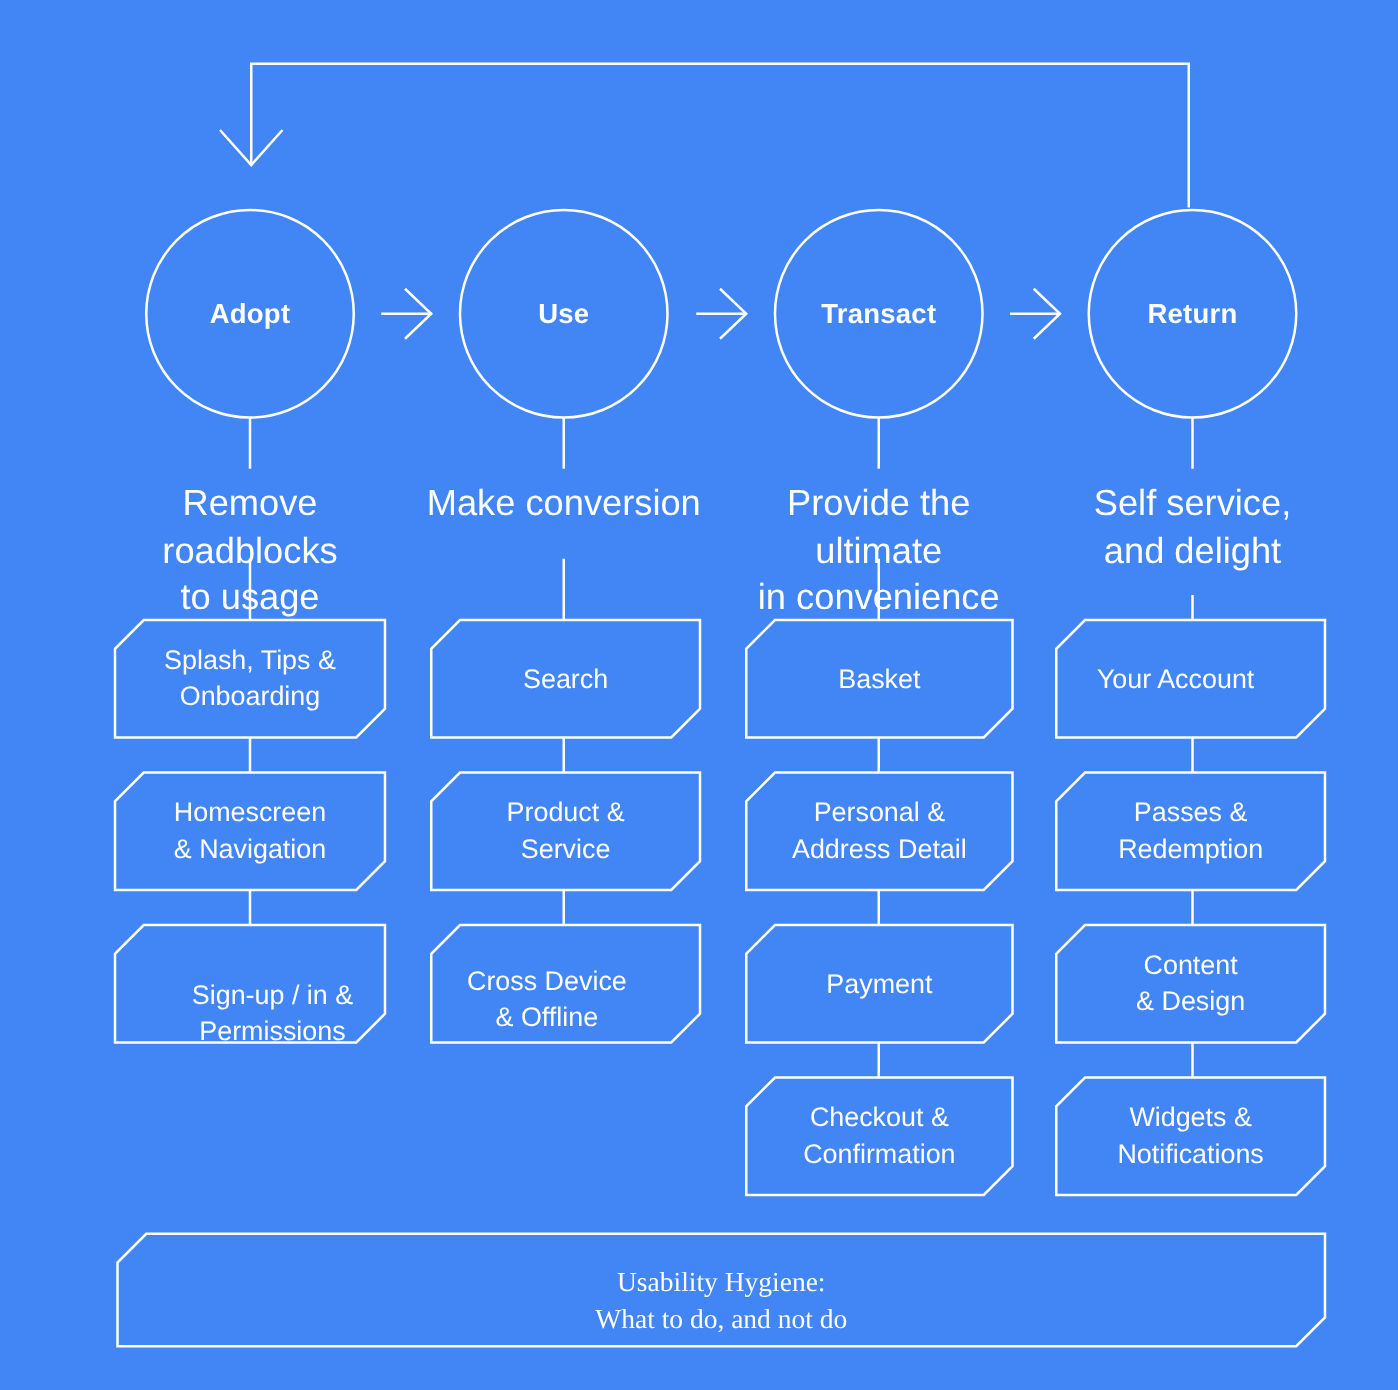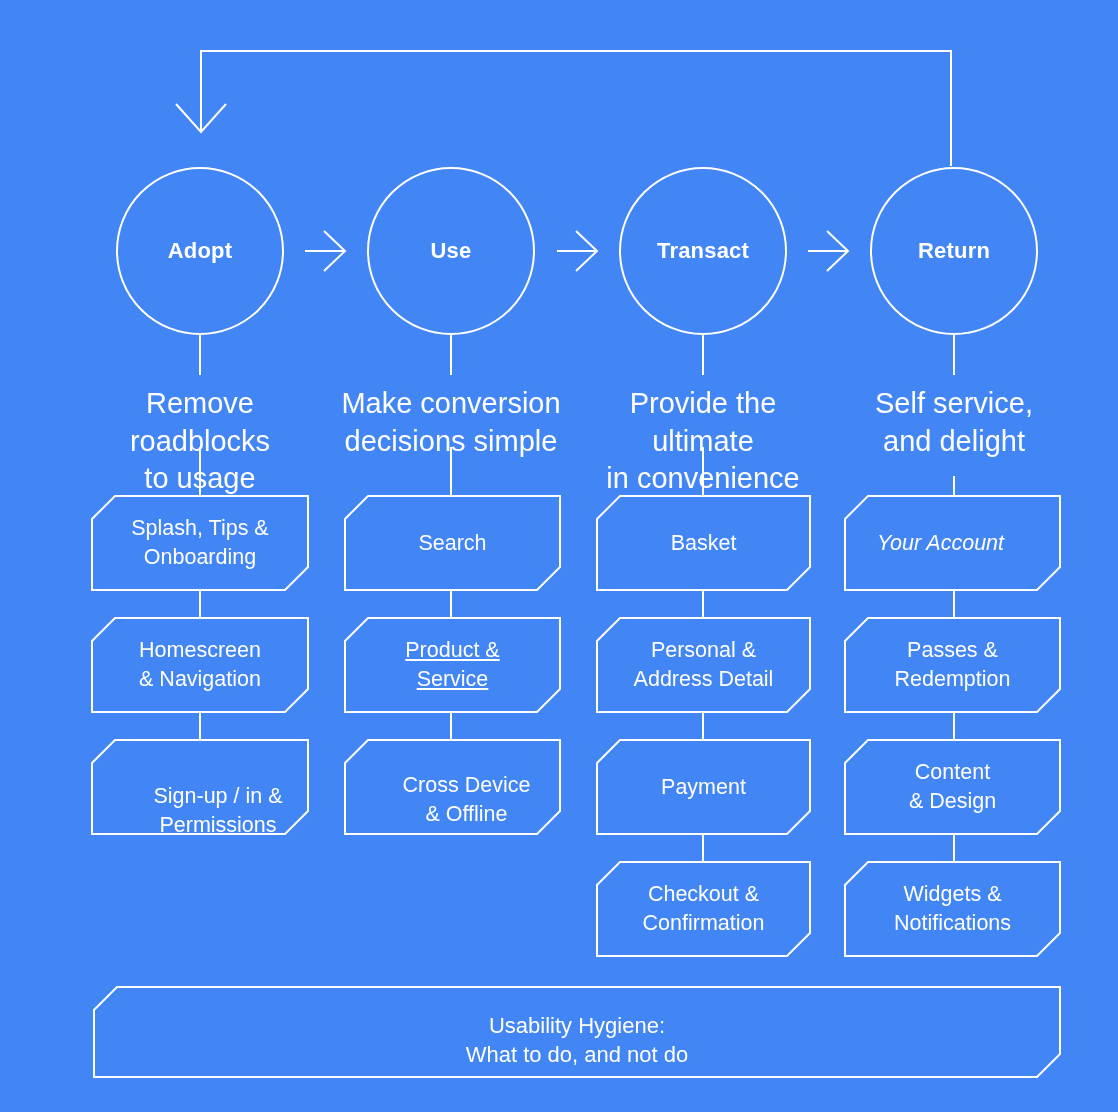--- a/index.html
+++ b/index.html
@@ -156,21 +156,20 @@
   <div class="txt stage-label" style="left:351px; top:238px; width:200px;">Use</div>
   <div class="txt stage-label" style="left:603px; top:238px; width:200px;">Transact</div>
   <div class="txt stage-label" style="left:854px; top:238px; width:200px;">Return</div>
 
   <div class="txt stage-sub" style="left:75px; top:385px; width:250px;">
     <div>Remove roadblocks</div>
     <div>to usage</div>
   </div>
   <div class="txt stage-sub" style="left:326px; top:385px; width:250px;">
     <div>Make conversion</div>
-    <div>decisions simple</div>
   </div>
   <div class="txt stage-sub" style="left:578px; top:385px; width:250px;">
     <div>Provide the ultimate</div>
     <div>in convenience</div>
   </div>
   <div class="txt stage-sub" style="left:829px; top:385px; width:250px;">
     <div>Self service,</div>
     <div>and delight</div>
   </div>
 
@@ -199,29 +198,29 @@
       </div>
   </div>
 
   <div class="txt box-label" style="left:345px; top:496px; width:215px; height:94px;border-radius:28px;">
     <div class="center-wrap">
         <div>
       <div>Search</div>
     </div>
       </div>
   </div>
-  <div class="txt box-label" style="left:345px; top:618px; width:215px; height:94px;text-decoration:underline;">
+  <div class="txt box-label" style="left:345px; top:618px; width:215px; height:94px;">
     <div class="center-wrap">
         <div>
       <div>Product &amp;</div>
       <div>Service</div>
     </div>
       </div>
   </div>
-  <div class="txt box-label" style="left:359px; top:740px; width:215px; height:120px;">
+  <div class="txt box-label" style="left:330px; top:740px; width:215px; height:120px;">
     <div class="center-wrap">
         <div>
       <div>Cross Device</div>
       <div class="dim">&amp; Offline</div>
     </div>
       </div>
   </div>
 
   <div class="txt box-label" style="left:597px; top:496px; width:213px; height:94px;">
     <div class="center-wrap">
@@ -247,21 +246,21 @@
   </div>
   <div class="txt box-label" style="left:597px; top:862px; width:213px; height:94px;">
     <div class="center-wrap">
         <div>
       <div>Checkout &amp;</div>
       <div class="dim">Confirmation</div>
     </div>
       </div>
   </div>
 
-  <div class="txt box-label" style="left:845px; top:496px; width:191px; height:94px;font-style:italic;">
+  <div class="txt box-label" style="left:845px; top:496px; width:191px; height:94px;">
     <div class="center-wrap">
         <div>
       <div>Your Account</div>
     </div>
       </div>
   </div>
   <div class="txt box-label" style="left:845px; top:618px; width:215px; height:94px;">
     <div class="center-wrap">
         <div>
       <div>Passes &amp;</div>
@@ -279,21 +278,21 @@
   </div>
   <div class="txt box-label" style="left:845px; top:862px; width:215px; height:94px;">
     <div class="center-wrap">
         <div>
       <div>Widgets &amp;</div>
       <div class="dim">Notifications</div>
     </div>
       </div>
   </div>
 
-  <div class="txt banner-label" style="left:94px; top:987px; width:966px; height:106px;">
+  <div class="txt banner-label" style="left:94px; top:987px; width:966px; height:106px;font-family:Liberation Serif, serif;">
     <div class="center-wrap">
         <div>
       <div>Usability Hygiene:</div>
       <div>What to do, and not do</div>
     </div>
       </div>
   </div>
 
 </div>
 

